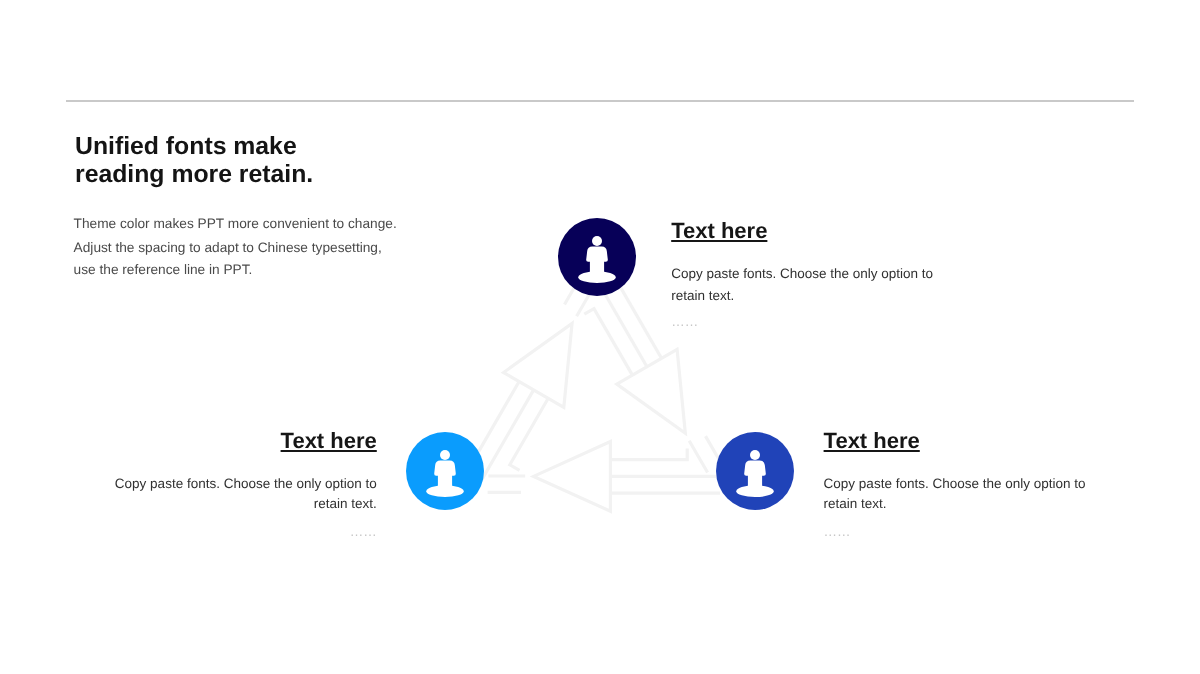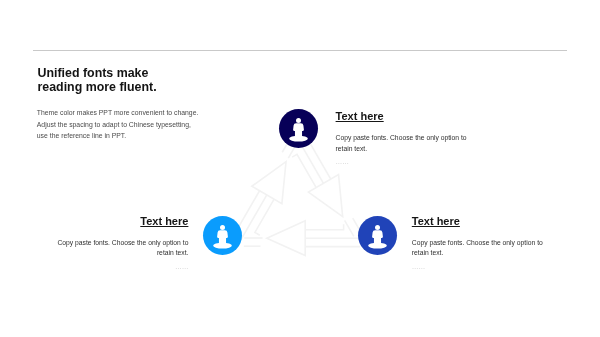--- a/index.html
+++ b/index.html
@@ -68,21 +68,21 @@
           <path d="M243.8,246.2 H260.5"></path>
         </g>
       </g>
     </svg>
   </div>
 
   <div class="rule"></div>
 
   <div class="title">
     <div>Unified fonts make</div>
-    <div>reading more fluent.</div>
+    <div>reading more retain.</div>
   </div>
 
   <div class="lead">
     <div>Theme color makes PPT more convenient to change.</div>
     <div>Adjust the spacing to adapt to Chinese typesetting,</div>
     <div>use the reference line in PPT.</div>
   </div>
 
   <div class="node" style="left:278.5px;top:109px;width:39px;height:39px;background:#070058;">
     <svg width="39" height="39" viewBox="0 0 39 39">

